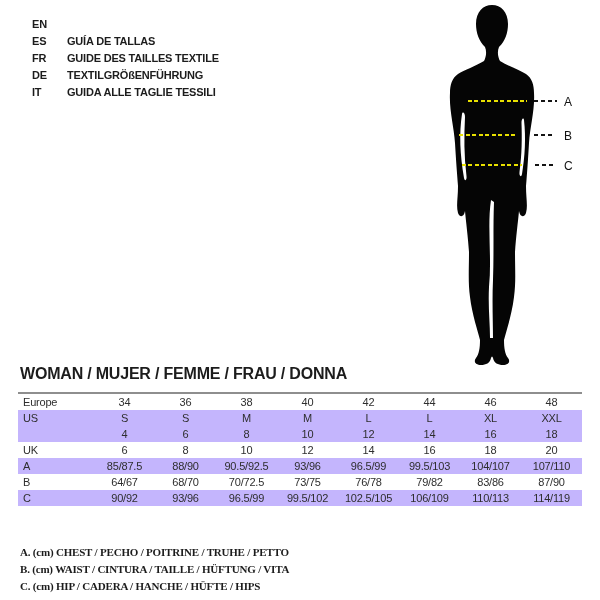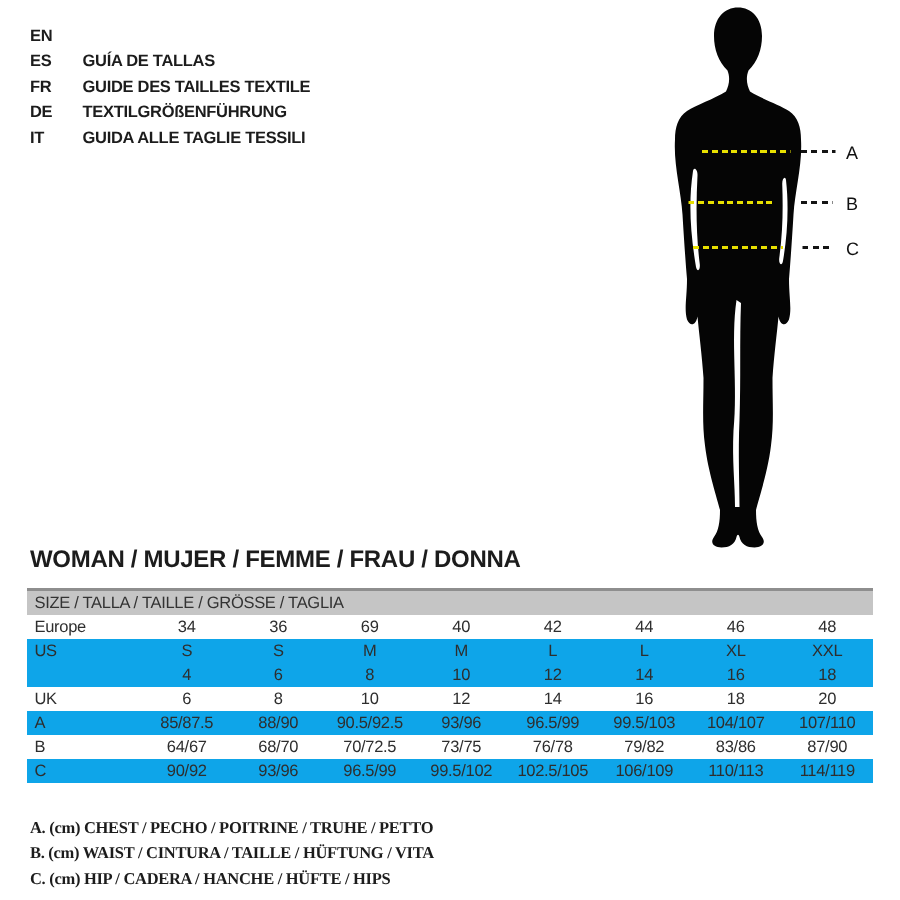--- a/index.html
+++ b/index.html
@@ -2,36 +2,36 @@
 <html><head>
 <meta charset="utf-8">
 <style>
   html,body{margin:0;padding:0;}
   body{
     width:600px;height:600px;position:relative;background:#ffffff;
     font-family:"Liberation Sans",sans-serif;color:#1c1c1c;overflow:hidden;
   }
   
   .lang-block{position:absolute;left:20px;top:16px;}
-  .lang-row{display:flex;height:17px;line-height:17px;font-weight:bold;font-size:11px;letter-spacing:-0.2px;}
+  .lang-row{display:flex;height:17px;line-height:17px;font-weight:bold;font-size:11px;letter-spacing:-0.2px;margin-left:12px;}
   .lang-code{width:35px;}
   
   .figure-svg{position:absolute;left:424px;top:2px;width:150px;height:366px;}
   
   .measure{position:absolute;height:2px;}
   .measure.yellow{background:repeating-linear-gradient(90deg,#e8e000 0 4px,transparent 4px 6.5px);}
   .measure.black{background:repeating-linear-gradient(90deg,#141414 0 4px,transparent 4px 7px);}
   .marker-label{position:absolute;font-size:12px;line-height:12px;color:#111;}
   
   .group-title{position:absolute;left:20px;top:366px;height:16px;line-height:16px;font-weight:bold;font-size:16px;letter-spacing:-0.2px;}
   
   .size-table{position:absolute;left:18px;top:392px;width:564px;font-size:11px;color:#2e2e2e;border-top:2px solid #8e8e8e;letter-spacing:-0.2px;}
   .size-table-header{background:#c5c5c5;height:16px;line-height:16px;padding-left:5px;color:#333;}
   .t-row{display:flex;height:16px;line-height:16px;justify-content:flex-end;}
-  .t-row.shaded{background:#0ea5e9;}
+  .t-row.shaded{background:#c4b5fd;}
   .t-label{width:71px;padding-left:5px;}
   .t-cell{width:61px;text-align:center;}
   
   .legend{position:absolute;left:20px;top:544px;}
   .legend-line{height:17px;line-height:17px;font-weight:bold;font-size:11px;letter-spacing:-0.2px;font-family:Liberation Serif, serif;}
 </style>
 </head>
 <body>
 
 <div class="lang-block">
@@ -103,27 +103,26 @@
 <div class="measure black" style="left:534px;top:134px;width:21px;"></div>
 <span class="marker-label" style="left:564px;top:130px;">B</span>
 
 <div class="measure yellow" style="left:462px;top:164px;width:60px;"></div>
 <div class="measure black" style="left:535px;top:164px;width:21px;"></div>
 <span class="marker-label" style="left:564px;top:160px;">C</span>
 
 <div class="group-title">WOMAN / MUJER / FEMME / FRAU / DONNA</div>
 
 <div class="size-table">
-  <div class="size-table-header">SIZE / TALLA / TAILLE / GRÖSSE / TAGLIA</div>
 
   <div class="t-row">
     <span class="t-label">Europe</span>
     <span class="t-cell">34</span>
     <span class="t-cell">36</span>
-    <span class="t-cell">69</span>
+    <span class="t-cell">38</span>
     <span class="t-cell">40</span>
     <span class="t-cell">42</span>
     <span class="t-cell">44</span>
     <span class="t-cell">46</span>
     <span class="t-cell">48</span>
   </div>
 
   <div class="t-row shaded">
     <span class="t-label">US</span>
     <span class="t-cell">S</span>

